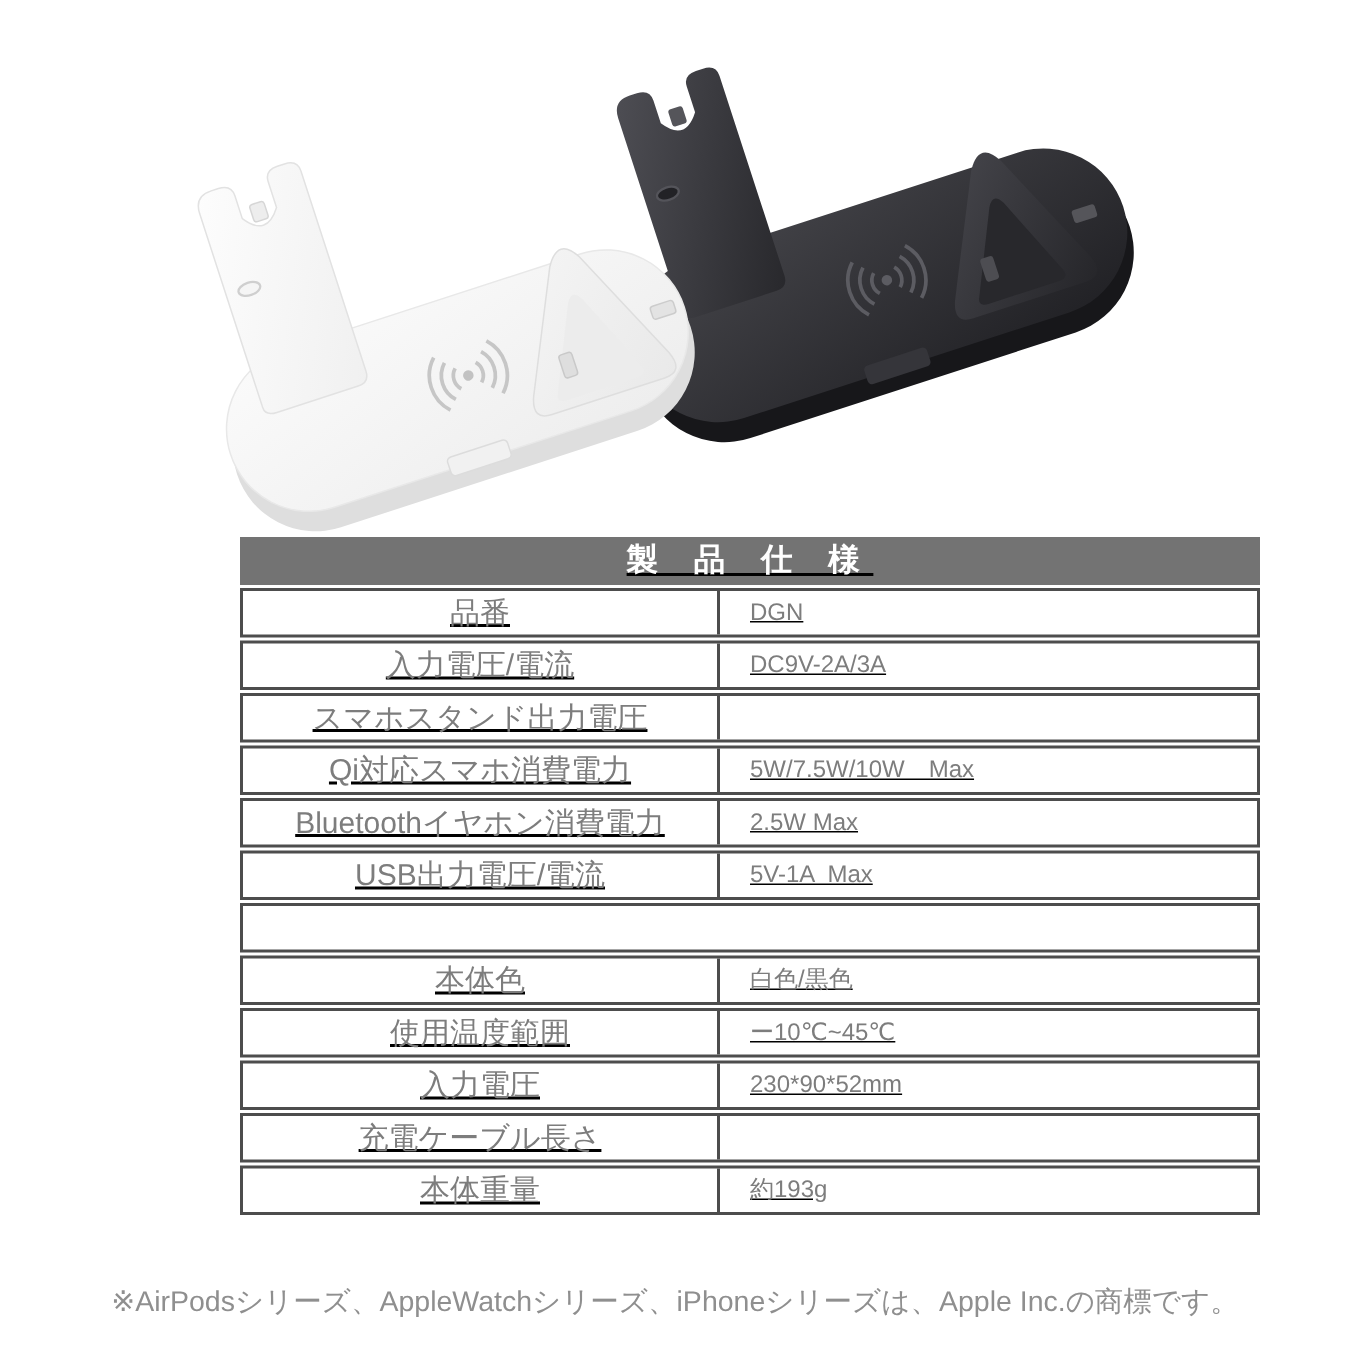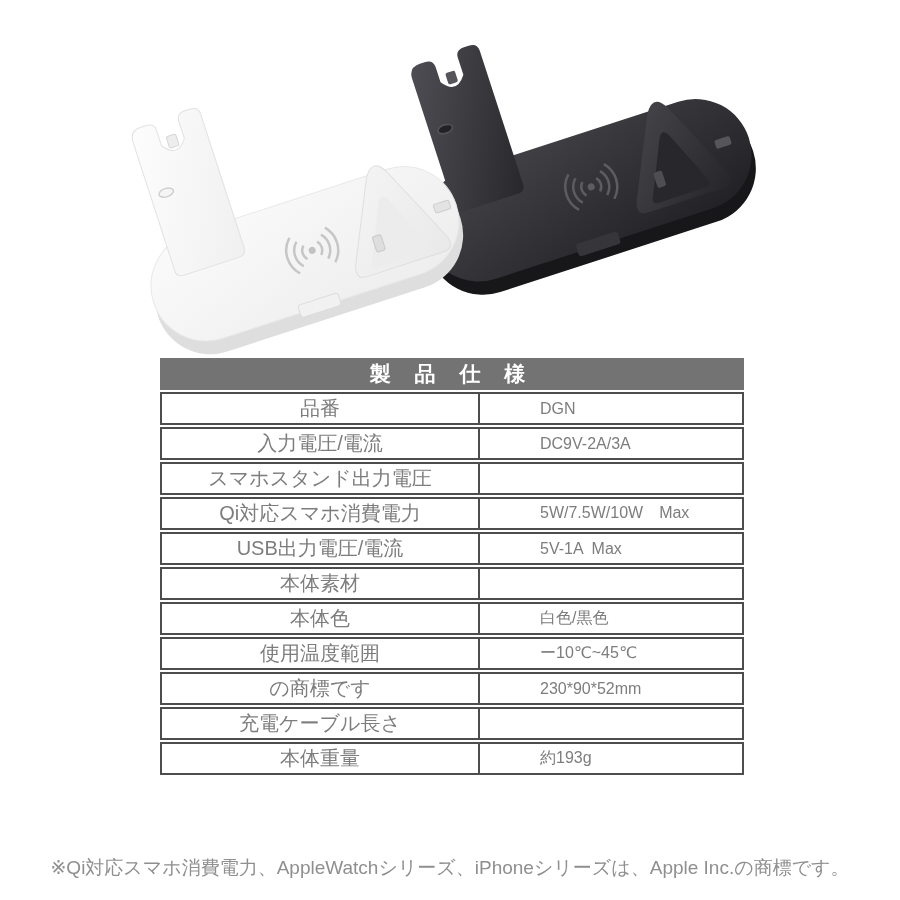--- a/index.html
+++ b/index.html
@@ -6,31 +6,31 @@
   .page {
     position:relative; width:900px; height:900px; background:#fff; overflow:hidden;
     font-family:"Liberation Sans","DejaVu Sans",sans-serif;
   }
   
   .dock { position:absolute; }
   .dock-black { left:372px; top:0px; width:414px; height:300px; }
   .dock-white { left:102px; top:52px; width:394px; height:312px; }
   
   .spec-table {
-    position:absolute; left:160px; top:358px; width:584px;
-    display:flex; flex-direction:column; gap:2px; box-sizing:border-box;
+    position:absolute; left:160px; top:358px; width:680px;
+    display:flex; flex-direction:column; gap:2px; box-sizing:border-box;text-decoration:underline;
   }
   .spec-header {
     height:32px; line-height:32px; text-align:center;
     background:var(--table_header_bg,#737373); color:var(--table_header_text,#ffffff);
     font-size:21px; letter-spacing:9px; font-weight:bold;
   }
   .spec-row {
     display:flex; height:33px; box-sizing:border-box;
-    border:2px solid var(--table_border,#4d4d4d); background:#fff;gap:40px;
+    border:2px solid var(--table_border,#4d4d4d); background:#fff;
   }
   .spec-label {
     width:318px; box-sizing:border-box; border-right:2px solid var(--table_border,#4d4d4d);
     display:flex; align-items:center; justify-content:center;
     font-size:20px; color:var(--table_text,#7d7d7d); white-space:pre;
   }
   .spec-value {
     flex:1; display:flex; align-items:center; padding-left:20px;
     font-size:16px; color:var(--table_text,#7d7d7d); white-space:pre; overflow:hidden;
   }
@@ -139,42 +139,45 @@
       <div class="spec-value">DC9V-2A/3A</div>
     </div>
     <div class="spec-row">
       <div class="spec-label">スマホスタンド出力電圧</div>
     </div>
     <div class="spec-row">
       <div class="spec-label">Qi対応スマホ消費電力</div>
       <div class="spec-value">5W/7.5W/10W　Max</div>
     </div>
     <div class="spec-row">
+      <div class="spec-label">Bluetoothイヤホン消費電力</div>
+      <div class="spec-value">2.5W Max</div>
+    </div>
+    <div class="spec-row">
       <div class="spec-label">USB出力電圧/電流</div>
       <div class="spec-value">5V-1A  Max</div>
     </div>
     <div class="spec-row">
-      <div class="spec-label">本体素材</div>
     </div>
     <div class="spec-row">
       <div class="spec-label">本体色</div>
       <div class="spec-value">白色/黒色</div>
     </div>
     <div class="spec-row">
       <div class="spec-label">使用温度範囲</div>
       <div class="spec-value">ー10℃~45℃</div>
     </div>
     <div class="spec-row">
-      <div class="spec-label">の商標です</div>
+      <div class="spec-label">入力電圧</div>
       <div class="spec-value">230*90*52mm</div>
     </div>
     <div class="spec-row">
       <div class="spec-label">充電ケーブル長さ</div>
     </div>
     <div class="spec-row">
       <div class="spec-label">本体重量</div>
       <div class="spec-value">約193g</div>
     </div>
   </div>
 
-  <div class="footnote">※Qi対応スマホ消費電力、AppleWatchシリーズ、iPhoneシリーズは、Apple Inc.の商標です。</div>
+  <div class="footnote">※AirPodsシリーズ、AppleWatchシリーズ、iPhoneシリーズは、Apple Inc.の商標です。</div>
 
 </div>
 
 </body></html>

